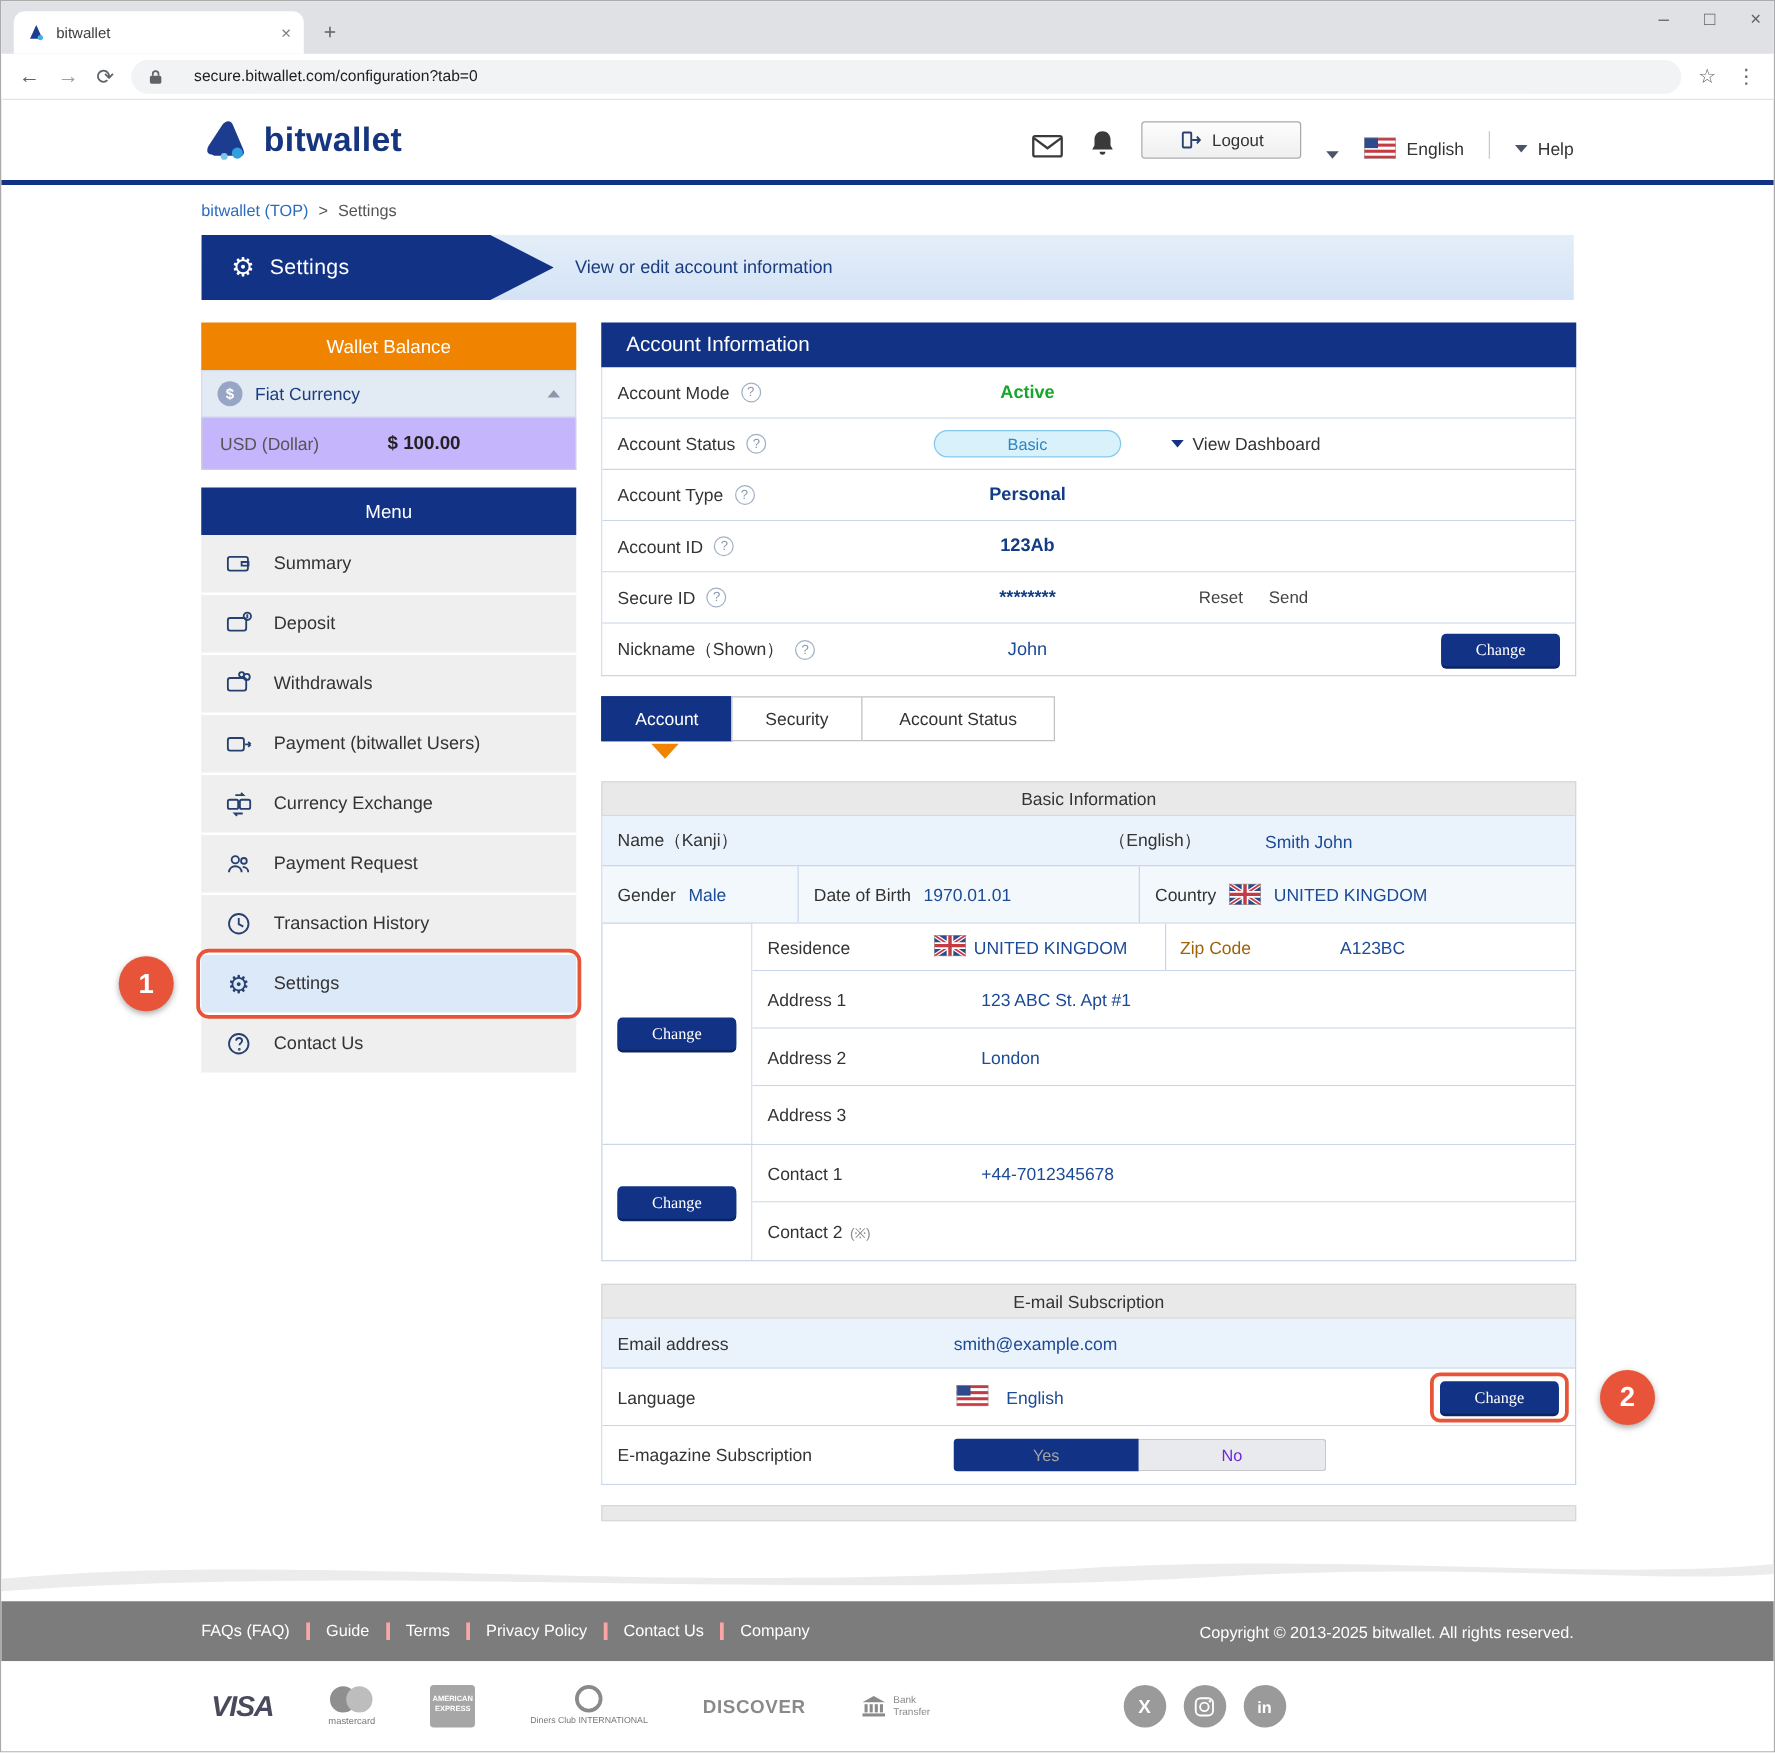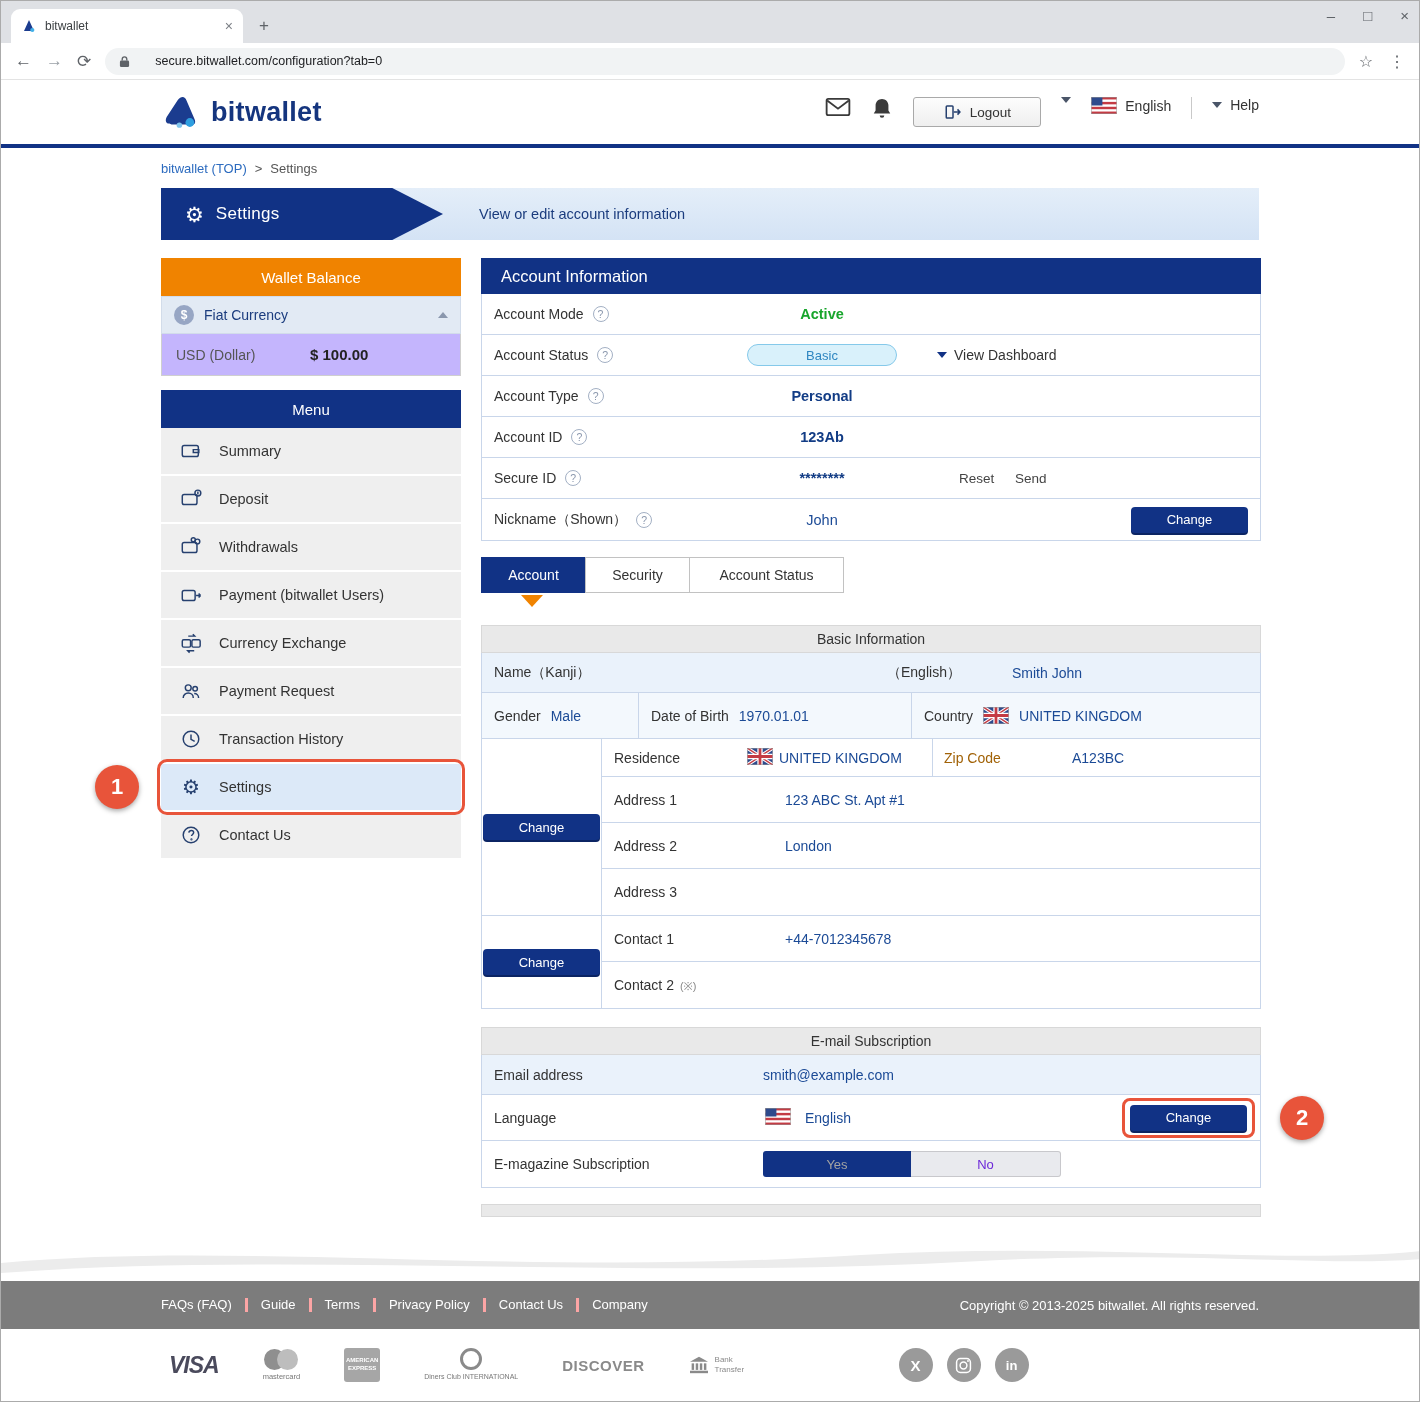--- a/index.html
+++ b/index.html
@@ -17,36 +17,36 @@
   .urlbar{height:37px;background:#fff;display:flex;align-items:center;gap:14px;padding:0 14px;border-bottom:1px solid #E3E3E3;flex:none}
   .nav-ic{font-size:17px;color:#5F6368}
   .nav-ic.fwd{color:#9AA0A6}
   .url-pill{flex:1;height:27px;background:#F1F3F4;border-radius:14px;display:flex;align-items:center;gap:25px;padding:0 14px;font-size:12.5px;color:#202124}
   .url-right{display:flex;gap:16px;color:#5F6368;font-size:16px}
 
   
   .site-header{height:64px;display:flex;align-items:center;padding:0 160px;flex:none}
   .brand{display:flex;align-items:center;gap:8px}
   .brand-text{font-size:27px;font-weight:bold;color:#15357E;letter-spacing:.3px}
-  .hdr-right{margin-left:auto;display:flex;align-items:flex-start;gap:20px}
+  .hdr-right{margin-left:auto;display:flex;align-items:flex-end;gap:20px}
   .hdr-ic{display:flex;align-items:center}
   .logout-btn{width:128px;height:30px;border:1px solid #A9A9A9;background:linear-gradient(#FDFDFD,#EFEFEF);border-radius:3px;display:flex;align-items:center;justify-content:center;gap:8px;font-size:13.5px;color:#333;cursor:pointer}
   .chev-down{width:0;height:0;border-left:5px solid transparent;border-right:5px solid transparent;border-top:6px solid #4A5568}
   .hdr-lang{display:flex;align-items:center;gap:8px;font-size:14px;color:#333}
   .hdr-sep{width:1px;height:22px;background:#C9C9C9}
   .blue-line{height:4px;background:#113285;flex:none}
 
   
   .breadcrumb{padding:13px 160px 10px;font-size:13px;color:#555;display:flex;gap:8px;align-items:center}
   .breadcrumb .home{color:#2C6BBF;cursor:pointer}
   .banner{margin:2px 160px 0;height:52px;background:linear-gradient(#E4EEF9,#D4E3F5);display:flex;align-items:center}
   .banner-arrow{width:282px;height:52px;background:#113285;clip-path:polygon(0 0,82% 0,100% 50%,82% 100%,0 100%);display:flex;align-items:center;gap:12px;padding-left:24px;color:#fff}
   .banner-gear{font-size:21px;line-height:1;color:#fff}
   .banner-title{font-size:17px;letter-spacing:.3px}
-  .banner-sub{margin-left:36px;font-size:14.5px;color:#1B3C7E}
+  .banner-sub{margin-left:17px;font-size:14.5px;color:#1B3C7E}
 
   
   .content{display:flex;gap:20px;padding:0 160px;margin-top:18px}
   .sidebar{width:300px;flex:none}
   .main{width:780px;flex:none}
 
   
   .sb-orange{height:38px;background:#F08300;color:#fff;display:flex;align-items:center;justify-content:center;font-size:15px}
   .sb-fiat{height:38px;background:#E2EAF4;border:1px solid #D2DCEA;display:flex;align-items:center;gap:10px;padding:0 12px;color:#1B3C7E;font-size:14px;cursor:pointer}
   .coin{width:20px;height:20px;border-radius:50%;background:#97A6C4;color:#fff;font-size:12px;display:flex;align-items:center;justify-content:center;font-weight:bold}
@@ -69,21 +69,21 @@
   .a-label{position:absolute;left:12px;top:50%;transform:translateY(-50%);display:flex;align-items:center;font-size:14px;color:#333}
   .qmark{display:inline-flex;width:16px;height:16px;border:1px solid #A3B0C4;border-radius:50%;color:#8A97AD;font-size:10.5px;align-items:center;justify-content:center;margin-left:9px;cursor:pointer}
   .cval{position:absolute;left:340px;top:50%;transform:translate(-50%,-50%);font-size:14.5px}
   .v-green{color:#18A52C;font-weight:bold}
   .v-bold{color:#123C85;font-weight:bold}
   .v-blue{color:#1B4A96}
   .pill{width:150px;height:22px;border-radius:12px;background:#D9F1FB;border:1px solid #85C9EA;color:#2E86C1;font-size:13px;display:flex;align-items:center;justify-content:center}
   .viewdash{position:absolute;left:455px;top:50%;transform:translateY(-50%);display:flex;align-items:center;gap:7px;font-size:14px;color:#333;cursor:pointer}
   .chev-dn-navy{width:0;height:0;border-left:5px solid transparent;border-right:5px solid transparent;border-top:6px solid #113285}
   .link-plain{position:absolute;top:50%;transform:translateY(-50%);font-size:13.5px;color:#444;cursor:pointer}
-  .btn-change{width:117px;height:26px;background:#113285;color:#fff;border:none;border-radius:4px;font-size:13px;box-shadow:0 2px 0 #0B2463;cursor:pointer;font-family:Liberation Sans, sans-serif}
+  .btn-change{width:95px;height:26px;background:#113285;color:#fff;border:none;border-radius:4px;font-size:13px;box-shadow:0 2px 0 #0B2463;cursor:pointer;font-family:Liberation Serif, serif}
   .btn-abs{position:absolute;right:12px;top:50%;transform:translateY(-50%)}
 
   .tabs{display:flex;margin-top:16px}
   .tab-item{height:36px;display:flex;align-items:center;justify-content:center;font-size:14px;border:1px solid #C2C2C2;background:#fff;color:#333;cursor:pointer}
   .tab-item+.tab-item{margin-left:-1px}
   .tab-item.active{background:#113285;color:#fff;border-color:#113285}
   .t1{width:105px}.t2{width:105px}.t3{width:155px}
   .caret-orange{width:0;height:0;border-left:11px solid transparent;border-right:11px solid transparent;border-top:12px solid #F08300;margin:2px 0 0 40px}
 
   .gray-hd{height:28px;background:#E9E9E9;border:1px solid #D8D8D8;display:flex;align-items:center;justify-content:center;font-size:14px;color:#333;margin-top:18px}

